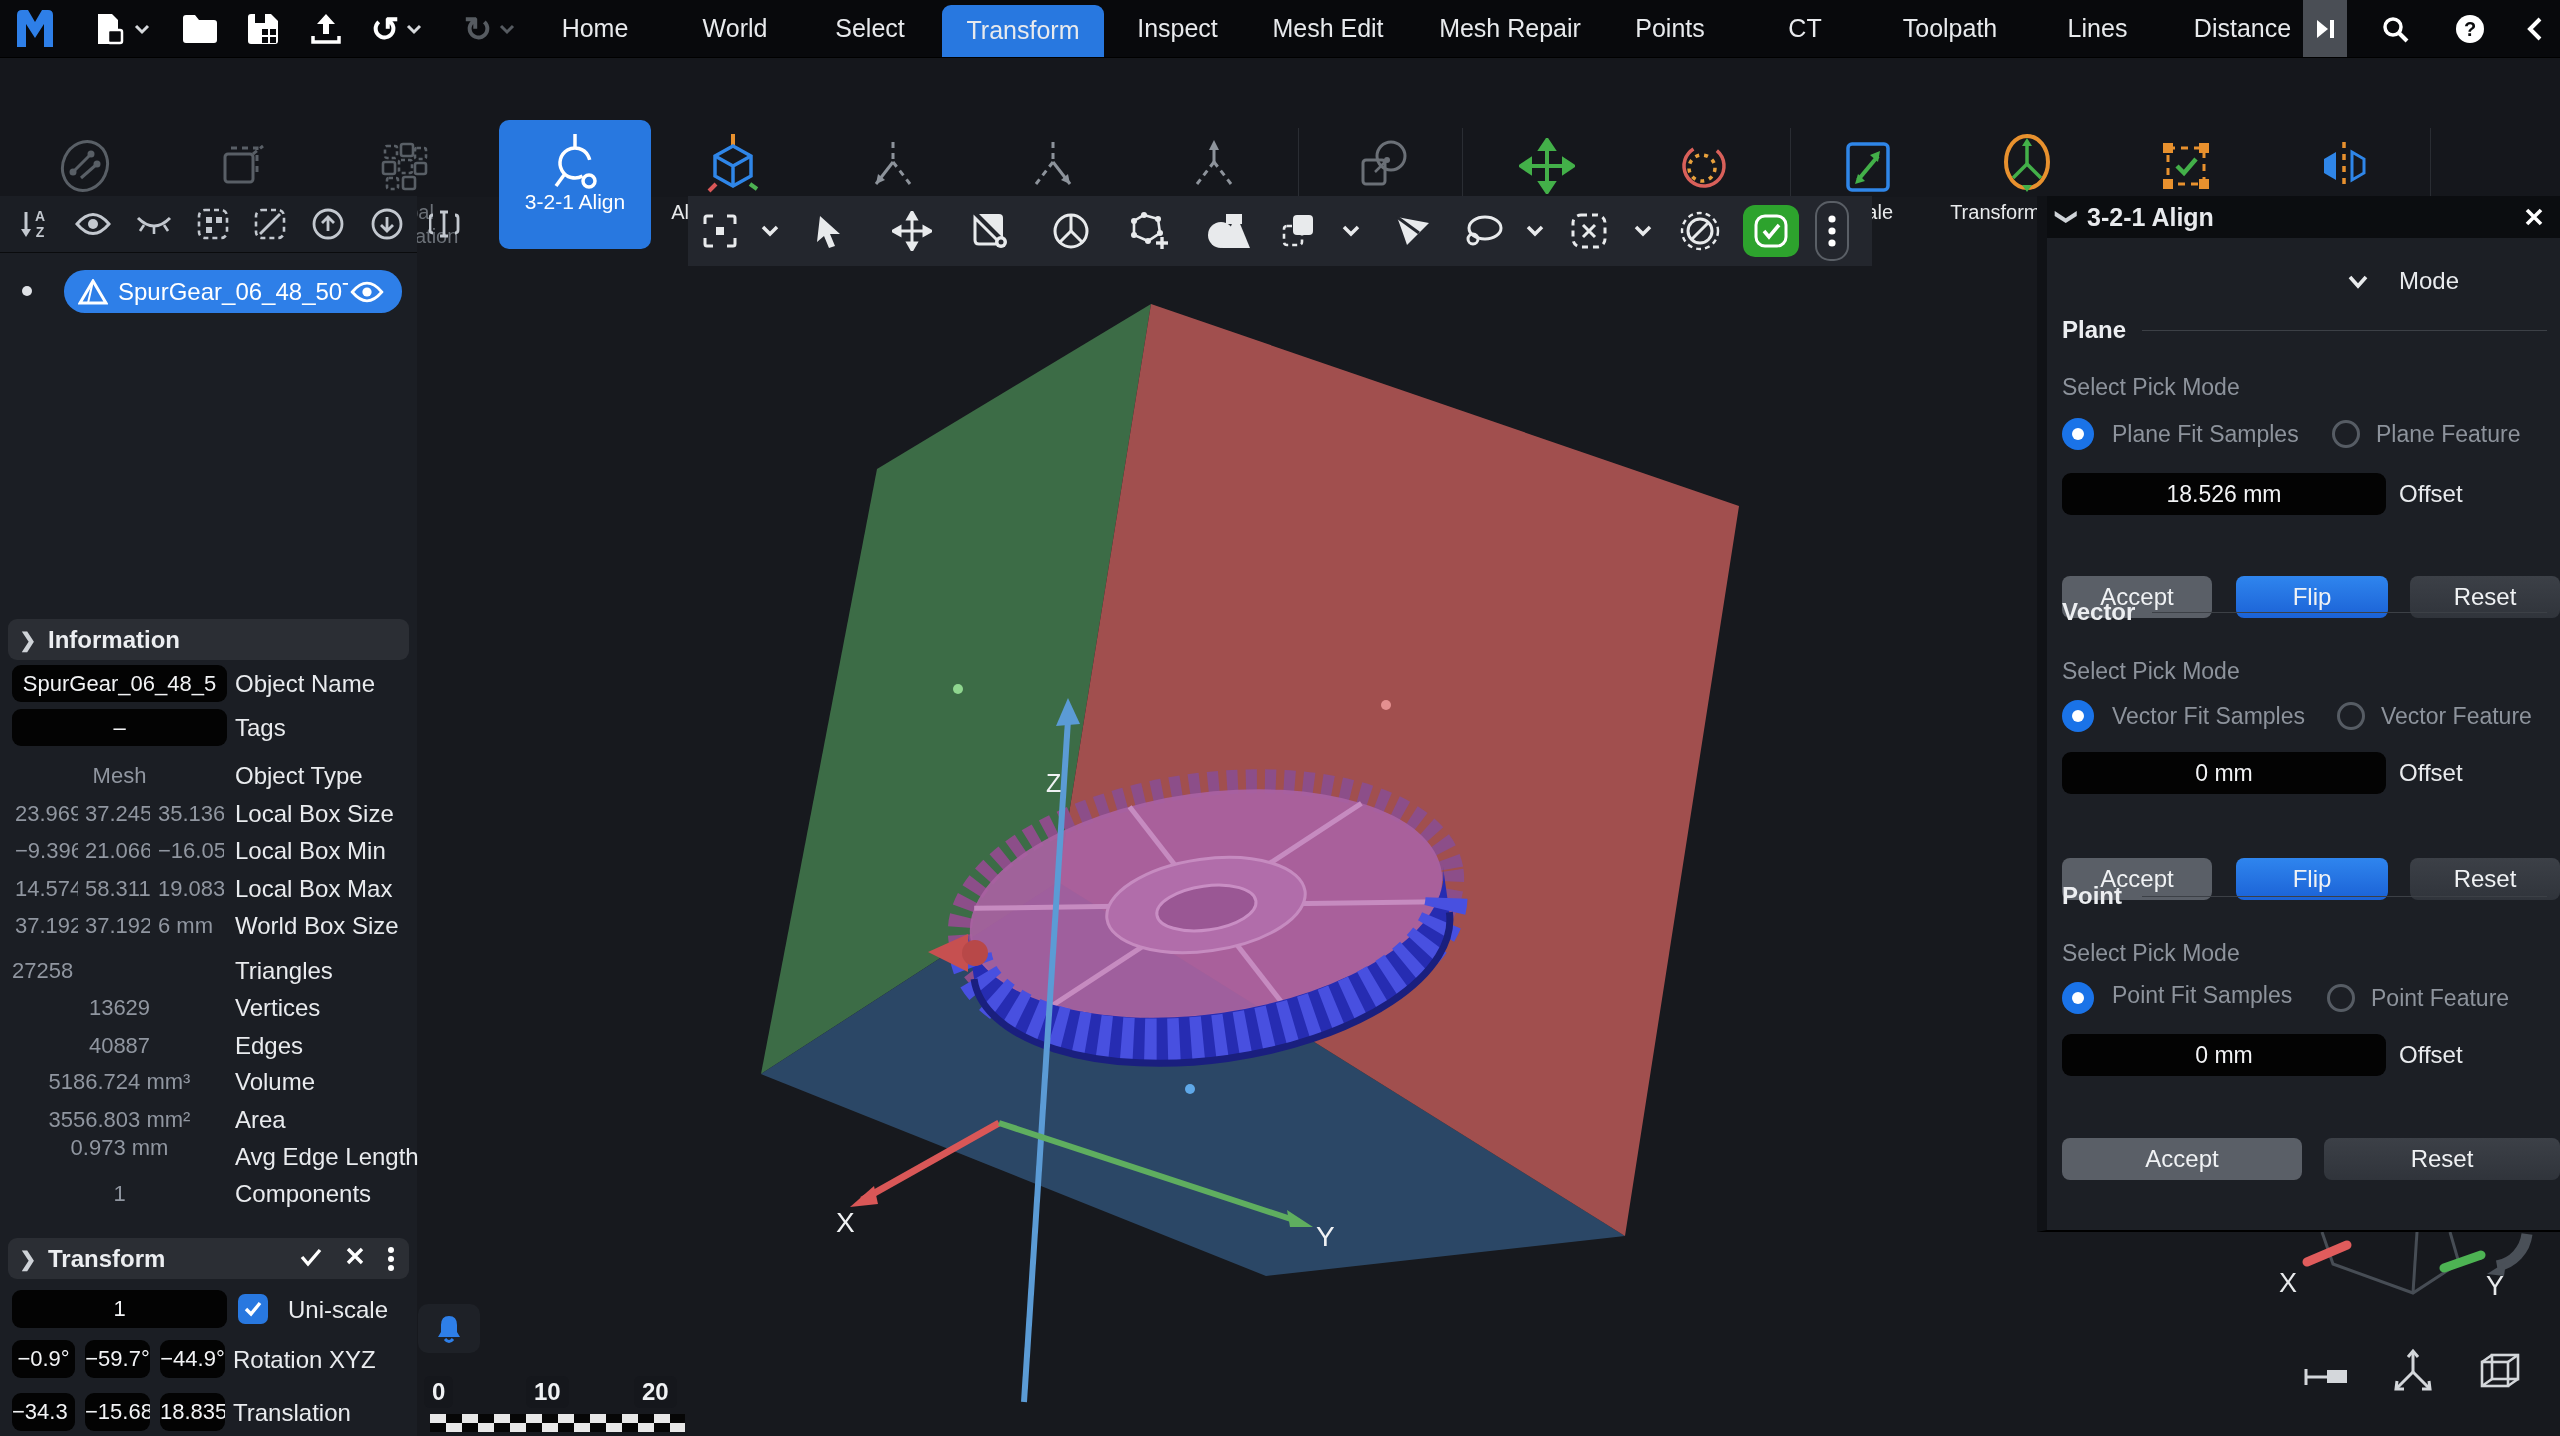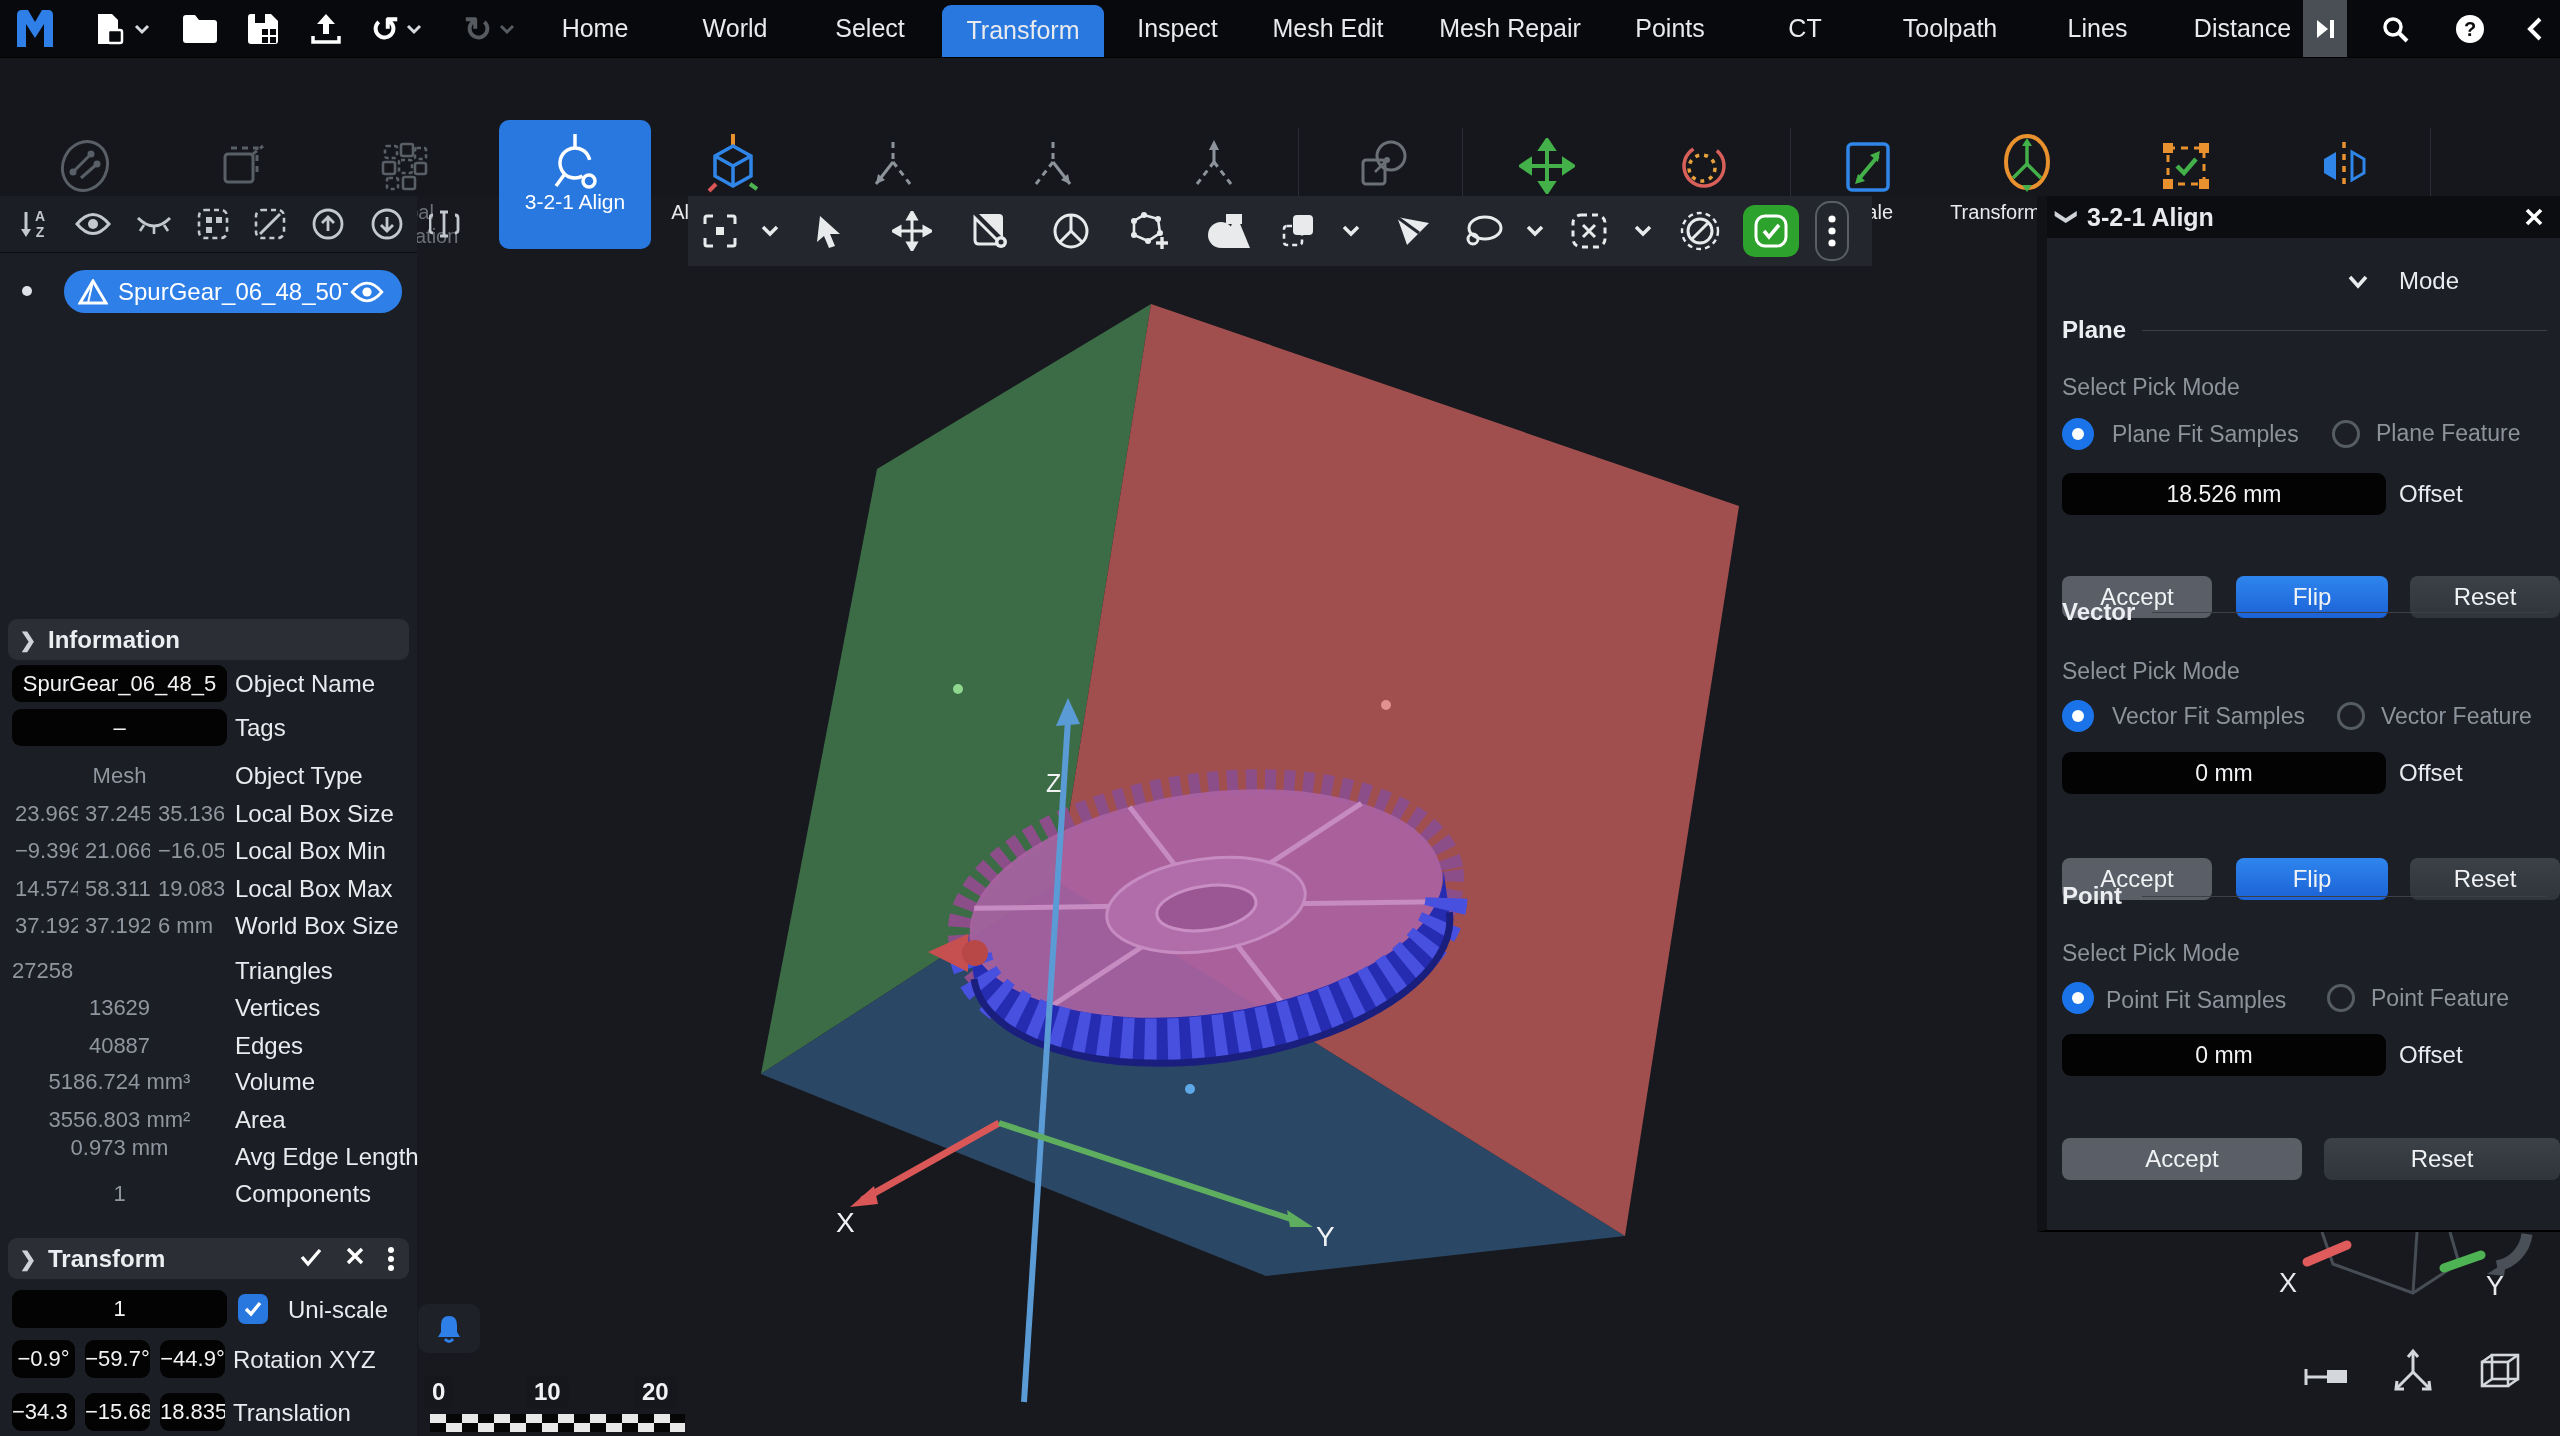--- a/index.html
+++ b/index.html
@@ -701,21 +701,21 @@
 
   <div class="abs sect" style="left:15px;top:120px">Plane</div>
   <div class="sline" style="left:95px;top:134px;width:405px"></div>
   <div class="abs grey" style="left:15px;top:178px">Select Pick Mode</div>
   <div class="abs" style="left:15px;top:222px;display:flex;align-items:center;gap:18px">
     <span class="radio-on">
         <i></i>
       </span>
     <span class="grey">Plane Fit Samples</span>
   </div>
-  <div class="abs" style="left:285px;top:224px;display:flex;gap:16px">
+  <div class="abs" style="left:285px;top:224px;display:flex;align-items:center;gap:16px">
     <span class="radio-off"></span>
     <span class="grey">Plane Feature</span>
   </div>
   <div class="blackin" style="left:15px;top:277px;width:324px;height:42px;line-height:42px;font-size:23px">18.526 mm</div>
   <div class="abs ilab" style="left:352px;top:284px">Offset</div>
   <div class="btn b-accept" style="left:15px;top:332px;width:150px">Accept</div>
   <div class="btn b-flip" style="left:189px;top:332px;width:152px">Flip</div>
   <div class="btn b-reset" style="left:363px;top:332px;width:150px">Reset</div>
 
   <div class="abs sect" style="left:15px;top:402px">Vector</div>
@@ -733,21 +733,21 @@
   </div>
   <div class="blackin" style="left:15px;top:556px;width:324px;height:42px;line-height:42px;font-size:23px">0 mm</div>
   <div class="abs ilab" style="left:352px;top:563px">Offset</div>
   <div class="btn b-accept" style="left:15px;top:614px;width:150px">Accept</div>
   <div class="btn b-flip" style="left:189px;top:614px;width:152px">Flip</div>
   <div class="btn b-reset" style="left:363px;top:614px;width:150px">Reset</div>
 
   <div class="abs sect" style="left:15px;top:686px">Point</div>
   <div class="sline" style="left:95px;top:700px;width:405px"></div>
   <div class="abs grey" style="left:15px;top:744px">Select Pick Mode</div>
-  <div class="abs" style="left:15px;top:786px;display:flex;align-items:flex-end;gap:12px">
+  <div class="abs" style="left:15px;top:786px;display:flex;align-items:flex-start;gap:18px">
     <span class="radio-on">
         <i></i>
       </span>
     <span class="grey">Point Fit Samples</span>
   </div>
   <div class="abs" style="left:280px;top:788px;display:flex;align-items:center;gap:16px">
     <span class="radio-off"></span>
     <span class="grey">Point Feature</span>
   </div>
   <div class="blackin" style="left:15px;top:838px;width:324px;height:42px;line-height:42px;font-size:23px">0 mm</div>

